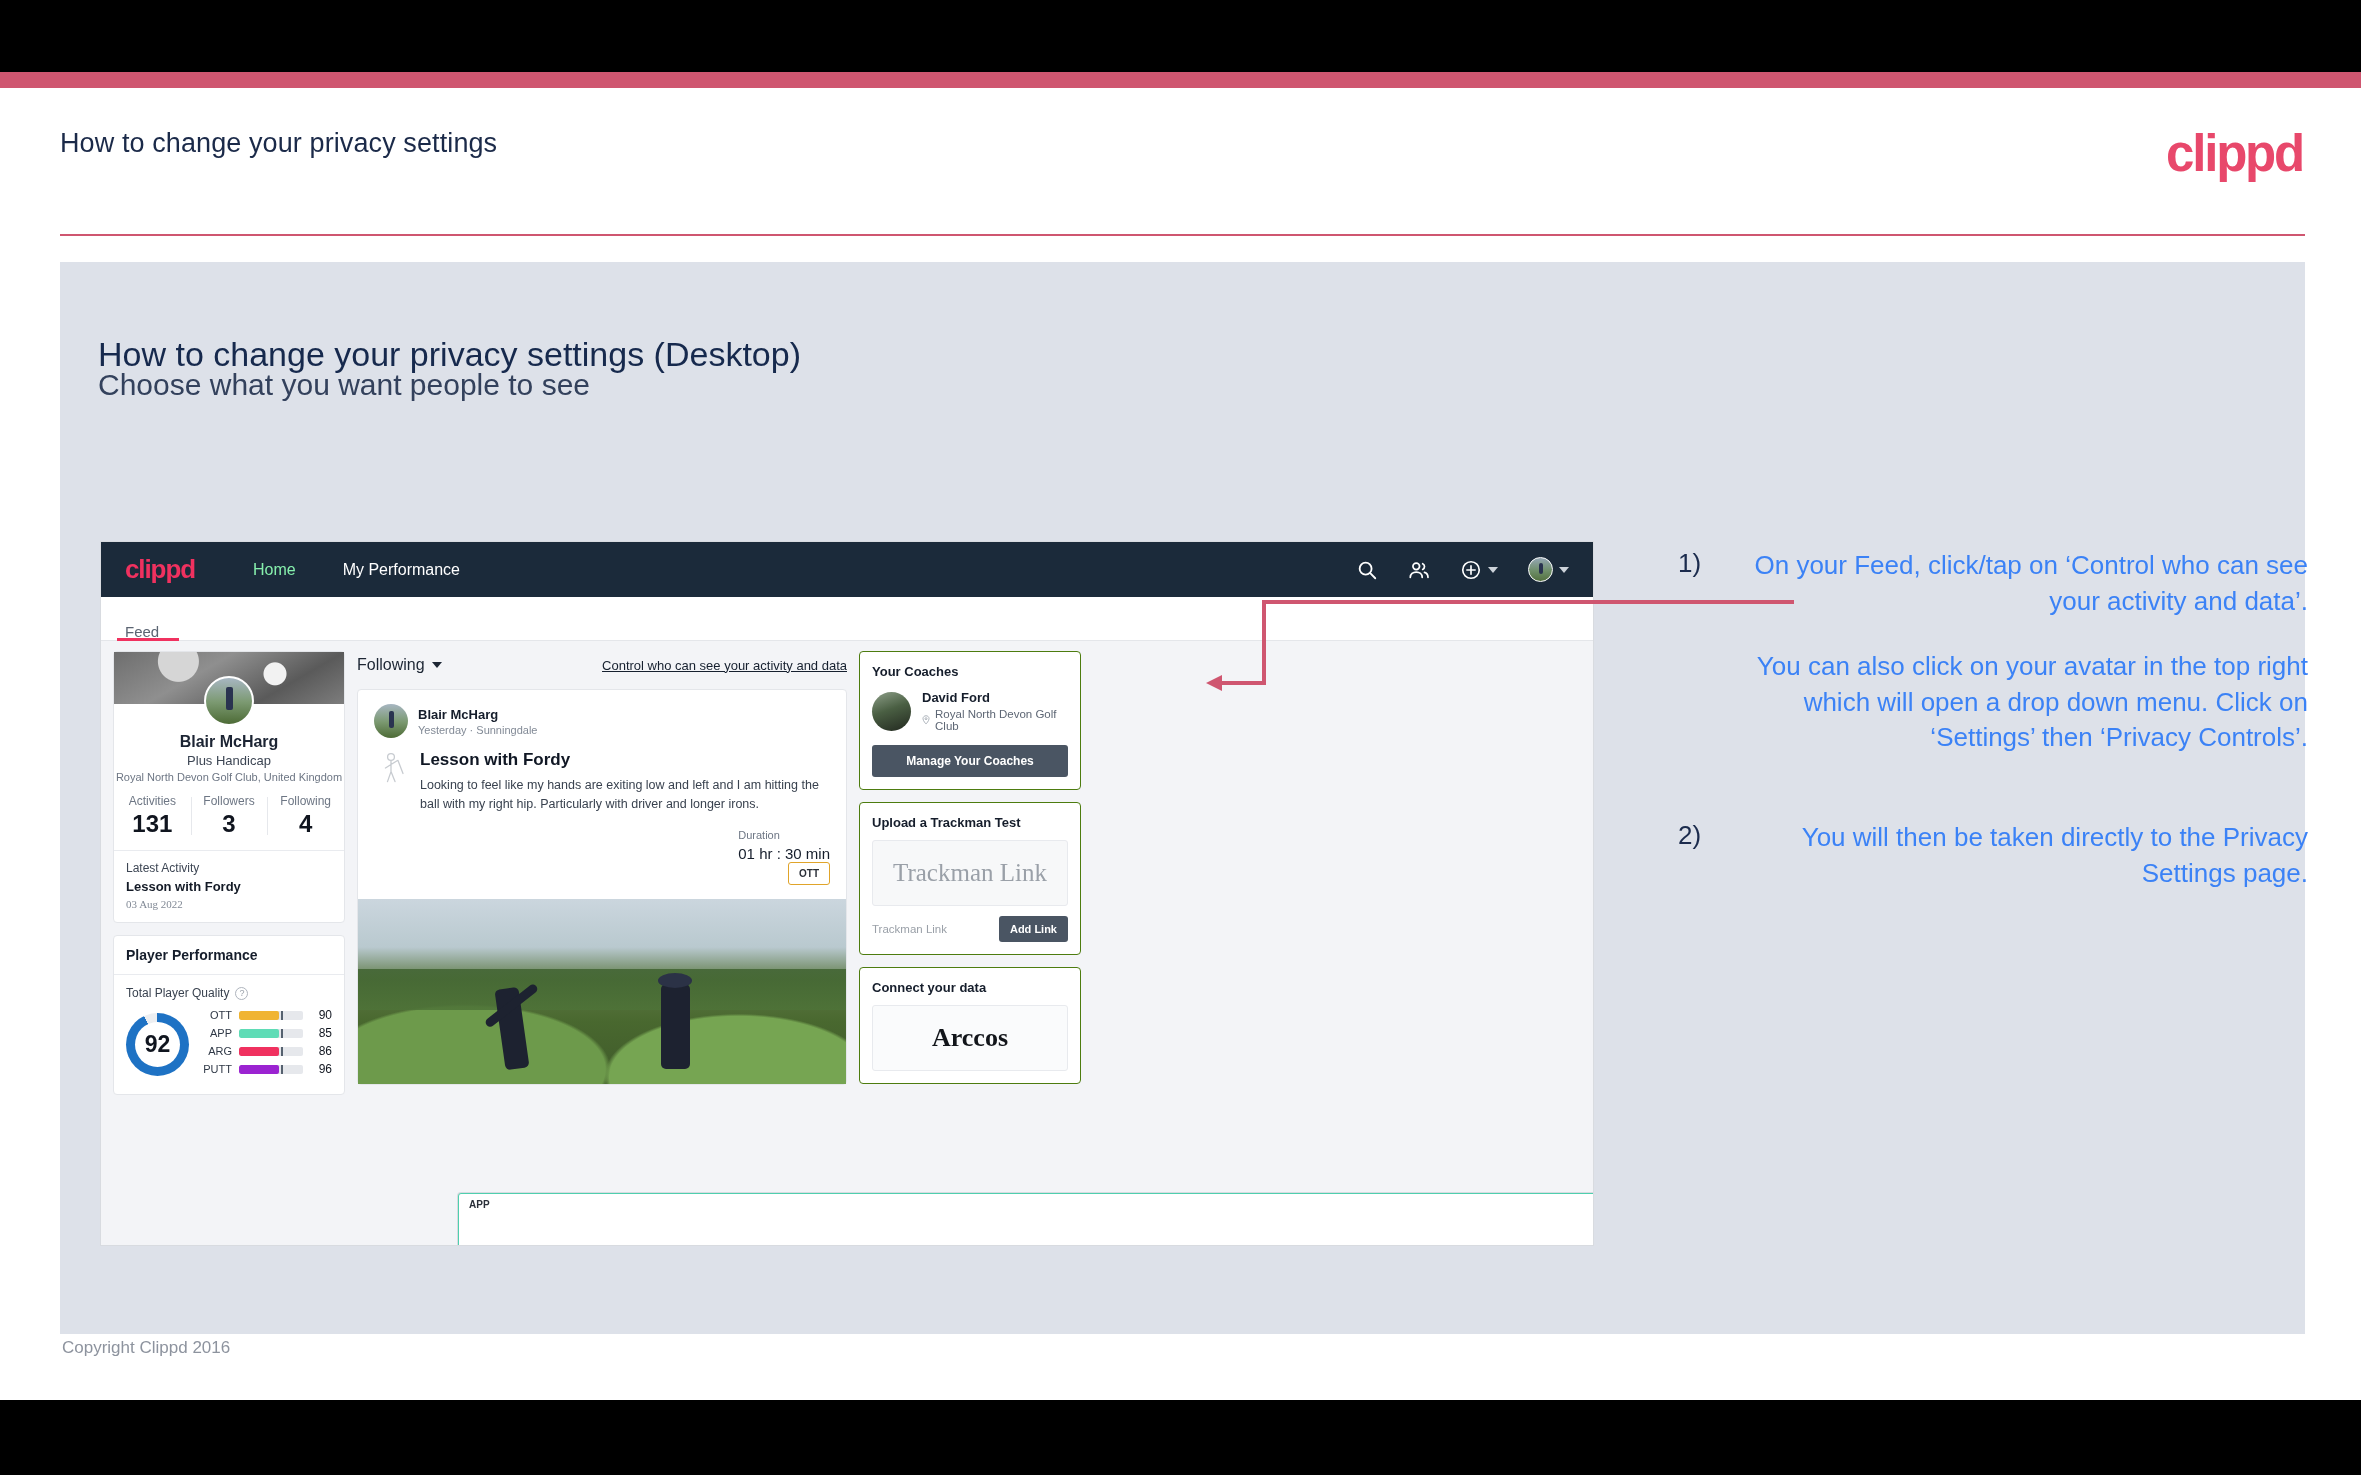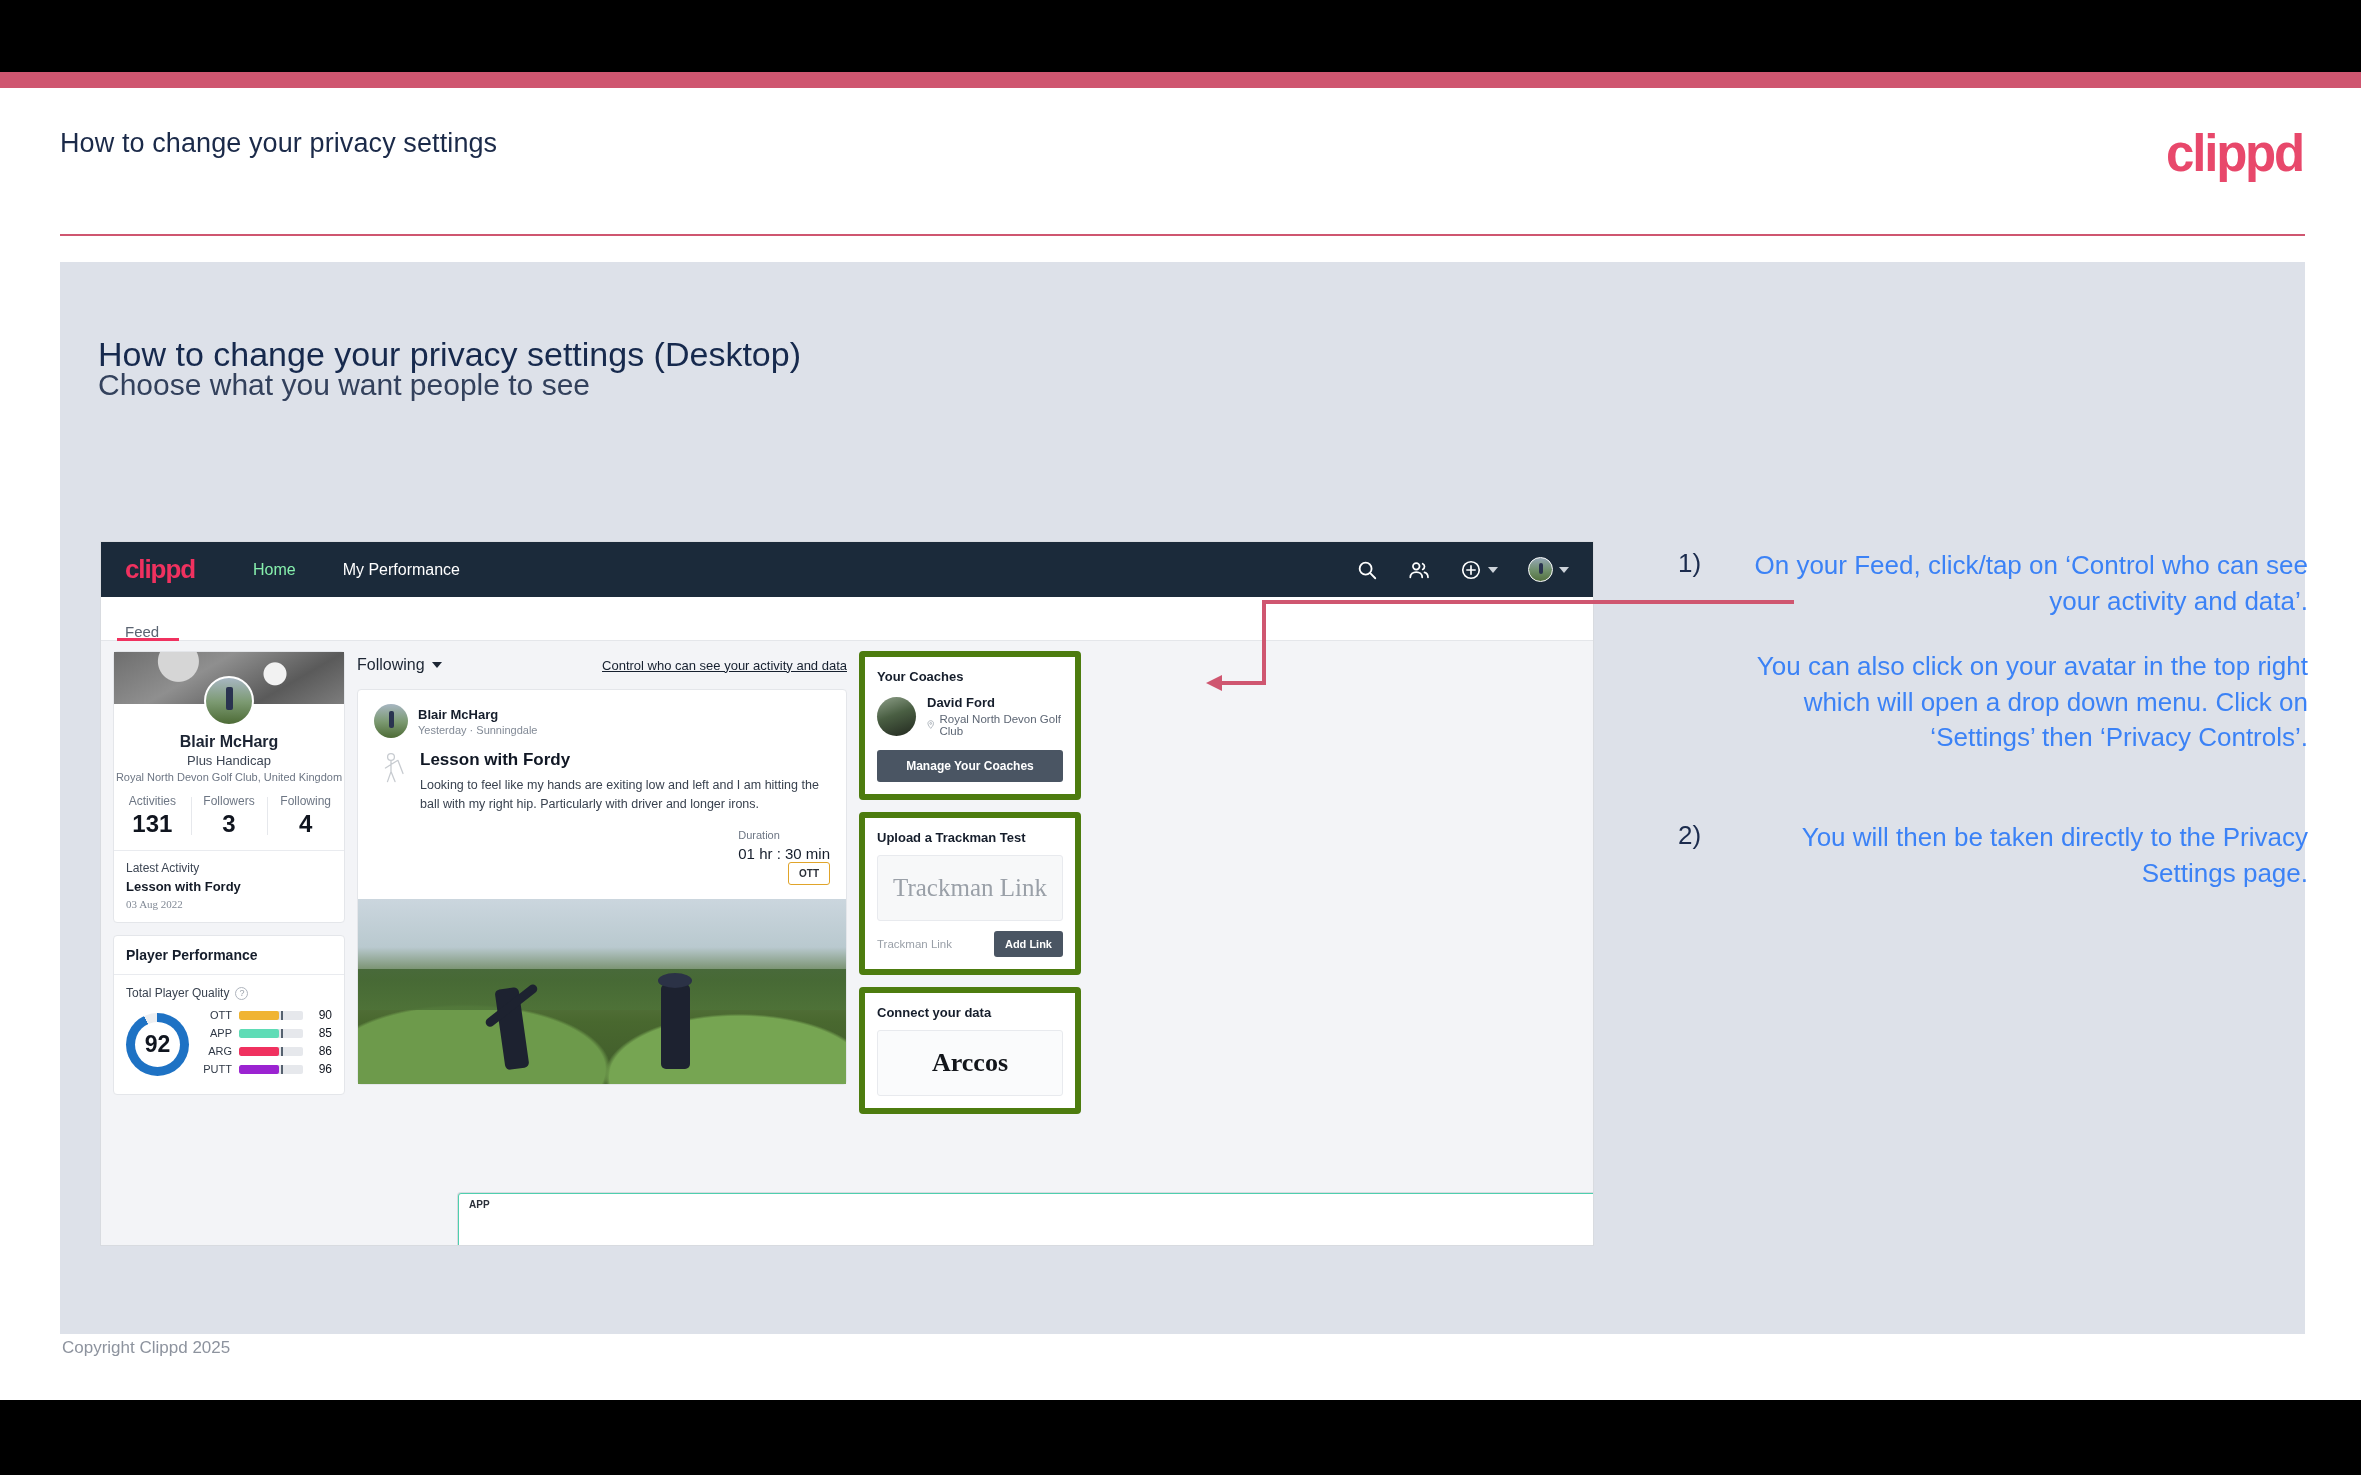--- a/index.html
+++ b/index.html
@@ -172,21 +172,21 @@
   }
   .fig { position:absolute; bottom:8%; background:#1d2230; border-radius:5px; }
   .fig.a { left:29%; width:5%; height:44%; transform:rotate(-8deg); }
   .fig.a2 { left:25%; bottom:40%; width:13%; height:5%; transform:rotate(-38deg); background:#1d2230; }
   .fig.b { left:62%; width:6%; height:46%; }
   .fig.bh { left:61.5%; bottom:52%; width:7%; height:8%; border-radius:50%; background:#2b3246; }
   .fig.trees{ left:0; bottom:40%; width:100%; height:22%; background:linear-gradient(180deg,#3f6230,#4e7338); border-radius:0; opacity:.85; }
 
   
   .col-right { position:absolute; left:758px; top:10px; width:222px; }
-  .rc { background:#ffffff; border:6px solid #4d7c0f; border-radius:4px; padding:12px; margin-bottom:12px; }
+  .rc { background:#ffffff; border:1px solid #4d7c0f; border-radius:4px; padding:12px; margin-bottom:12px; }
   .rc-hd { font-size:13px; font-weight:700; color:#151d2b; }
   .coach { display:flex; align-items:center; gap:11px; margin-top:11px; }
   .coach-av { width:39px;height:39px;border-radius:50%; flex:none;
     background:linear-gradient(160deg,#8fa08a 0%,#4a5f43 45%,#22281f 100%); }
   .coach-n { font-size:13px; font-weight:700; color:#151d2b; }
   .coach-c { font-size:11.5px; color:#5d6674; margin-top:3px; display:flex; align-items:center; gap:5px; }
   .pin { width:9px;height:11px; opacity:.7; }
   .btn-dark {
     margin-top:13px; width:100%; height:32px; background:#4a5563; color:#ffffff;
     font-size:12px; font-weight:700; border:none; border-radius:3px; cursor:pointer;
@@ -224,21 +224,21 @@
   <div class="bar-pink-top"></div>
   <div class="bar-black-bottom"></div>
 
   <div class="hdr-title">How to change your privacy settings</div>
   <div class="hdr-logo">clippd</div>
   <div class="hdr-rule"></div>
 
   <div class="slide"></div>
   <div class="slide-title">How to change your privacy settings (Desktop)</div>
   <div class="slide-sub">Choose what you want people to see</div>
-  <div class="copyright">Copyright Clippd 2025</div>
+  <div class="copyright">Copyright Clippd 2016</div>
 
   <div class="app">
 
     <div class="app-navbar">
       <div class="app-logo">clippd</div>
       <div class="nav-links">
         <div class="nav-link">Home</div>
         <div class="nav-link active">My Performance</div>
       </div>
       <div class="nav-right">

